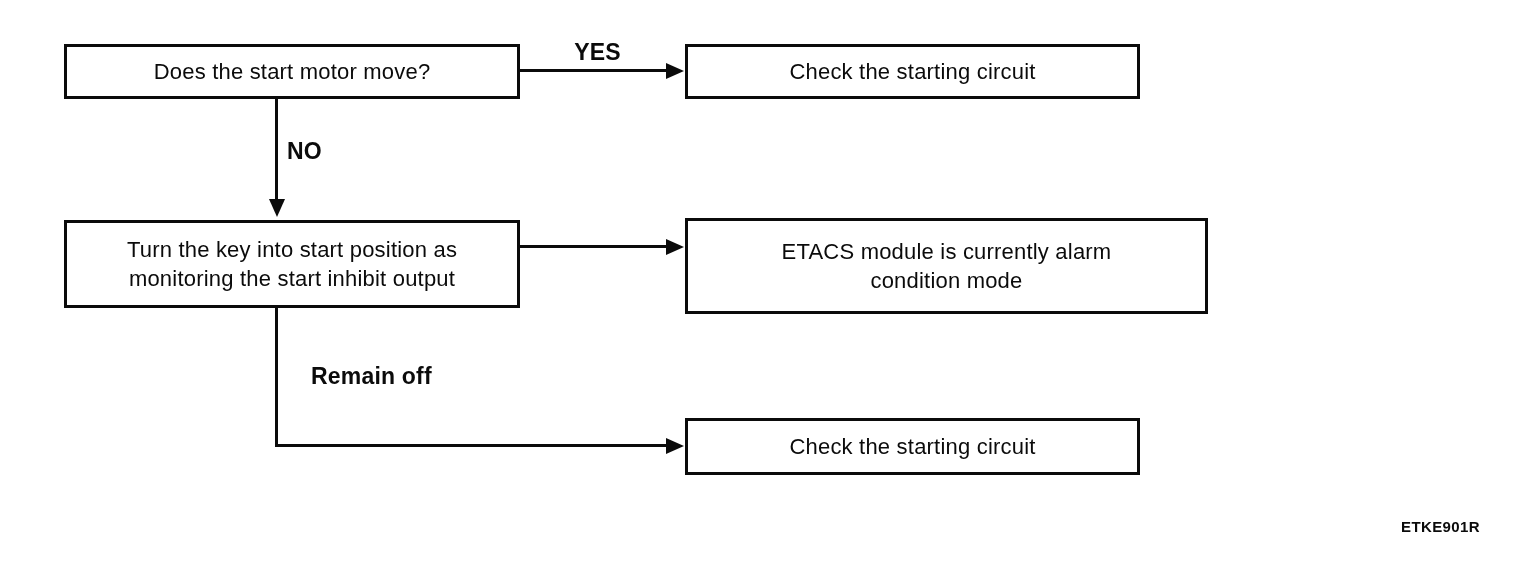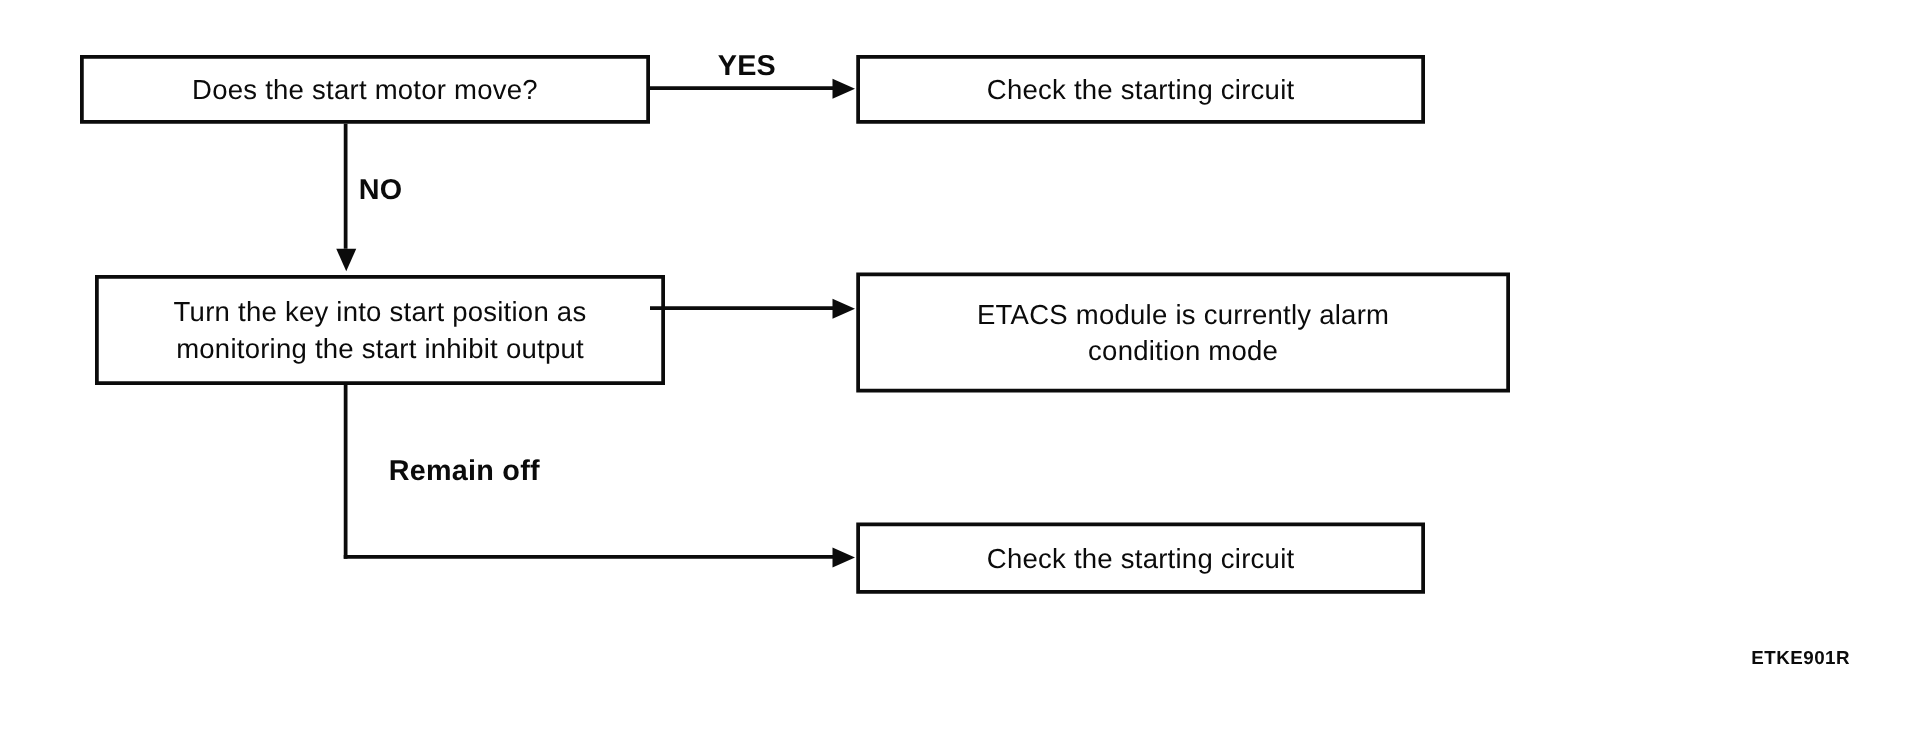--- a/index.html
+++ b/index.html
@@ -71,21 +71,21 @@
     left: 1401px;
     top: 518px;
     font-size: 15px;
     font-weight: 700;
     letter-spacing: 0.4px;
   }
 
   
   #node-0 { left: 64px;  top: 44px;  width: 456px; height: 55px; }
   #node-1 { left: 685px; top: 44px;  width: 455px; height: 55px; }
-  #node-2 { left: 76px;  top: 220px; width: 456px; height: 88px; }
+  #node-2 { left: 64px;  top: 220px; width: 456px; height: 88px; }
   #node-3 { left: 685px; top: 218px; width: 523px; height: 96px; }
   #node-4 { left: 685px; top: 418px; width: 455px; height: 57px; }
 
   
   #yes-line      { left: 520px; top: 69px;  width: 148px; height: 3px; }
   #yes-head      { left: 666px; top: 63px; }
   #yes-label     { left: 520px; top: 39px;  width: 155px; }
 
   #no-line       { left: 275px; top: 99px;  width: 3px;   height: 100px; }
   #no-head       { left: 269px; top: 199px; }

